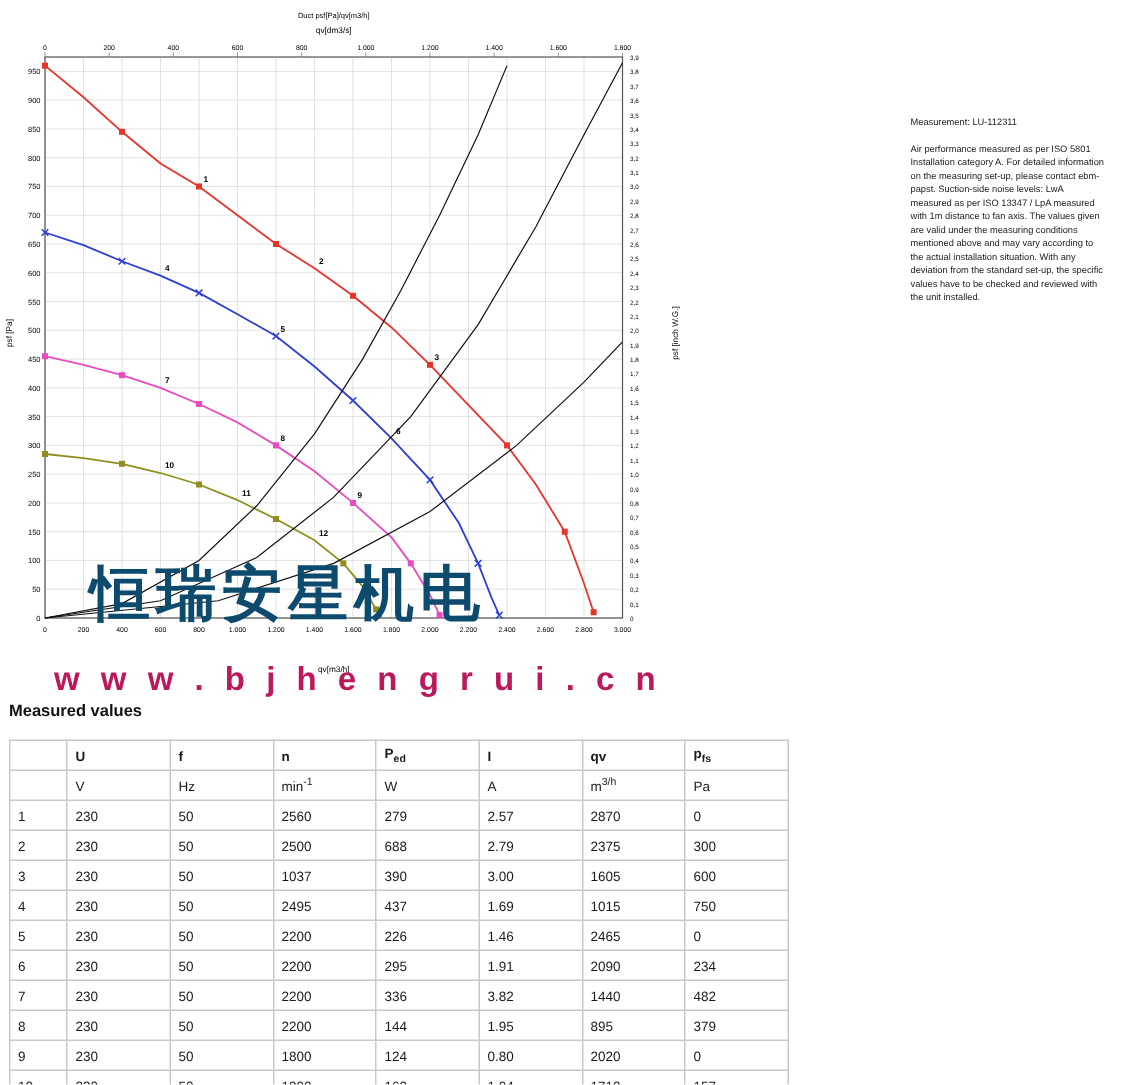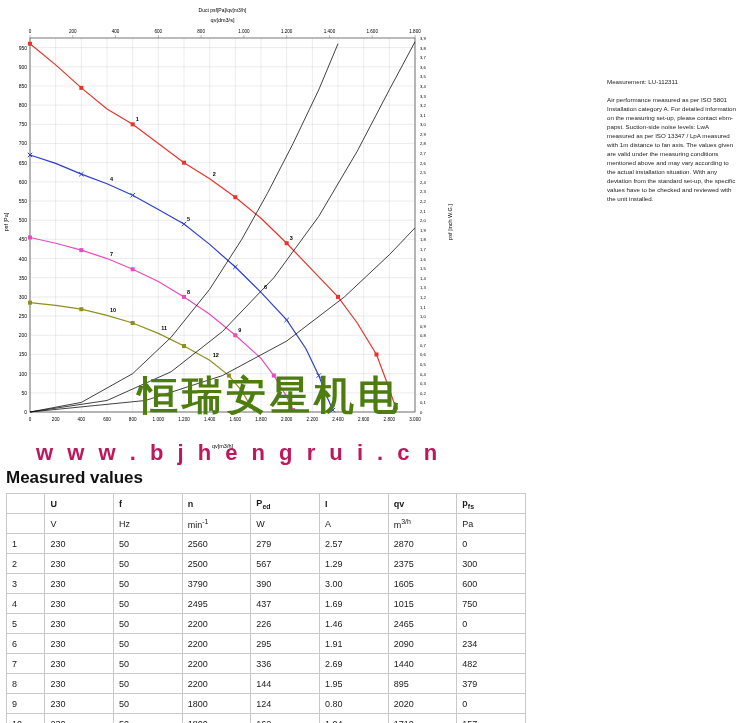--- a/index.html
+++ b/index.html
@@ -13,31 +13,31 @@
   #chart-svg{display:block;}
   
   #note{
     position:absolute;left:607px;top:78px;width:130px;
     font-size:6.2px;line-height:1.45;color:#222;
   }
   #note .meas{margin-bottom:9px;}
   
   #wm1{
     position:absolute;left:60px;top:368px;width:420px;
-    font-size:40px;font-weight:bold;color:#4d7c0f;
-    letter-spacing:4px;white-space:nowrap;text-align:center;
+    font-size:40px;font-weight:bold;color:#0c4a6e;
+    letter-spacing:4px;white-space:nowrap;
   }
   #wm2{
     position:absolute;left:36px;top:440px;width:440px;
     font-size:22px;font-weight:bold;color:#be185d;
     letter-spacing:4px;white-space:nowrap;
   }
   
   #mv-title{
-    position:absolute;left:6px;top:468px;font-size:17px;font-weight:bold;color:#111;
+    position:absolute;left:6px;top:468px;font-size:11px;font-weight:bold;color:#111;
   }
   #mv-table{
     position:absolute;left:6px;top:493px;width:520px;
     border-collapse:collapse;font-size:9px;
   }
   #mv-table td,#mv-table th{
     border:1px solid #c9c9c9;padding:3px 5px;text-align:left;font-weight:normal;
     height:13px;
   }
   #mv-table thead tr:first-child td{font-weight:bold;}
@@ -282,30 +282,30 @@
         <td class="c">279</td>
         <td class="c">2.57</td>
         <td class="c">2870</td>
         <td class="c">0</td>
       </tr>
       <tr>
         <td class="idx">2</td>
         <td class="c">230</td>
         <td class="c">50</td>
         <td class="c">2500</td>
-        <td class="c">567</td>
-        <td class="c">1.29</td>
+        <td class="c">688</td>
+        <td class="c">2.79</td>
         <td class="c">2375</td>
         <td class="c">300</td>
       </tr>
       <tr>
         <td class="idx">3</td>
         <td class="c">230</td>
         <td class="c">50</td>
-        <td class="c">3790</td>
+        <td class="c">1037</td>
         <td class="c">390</td>
         <td class="c">3.00</td>
         <td class="c">1605</td>
         <td class="c">600</td>
       </tr>
       <tr>
         <td class="idx">4</td>
         <td class="c">230</td>
         <td class="c">50</td>
         <td class="c">2495</td>
@@ -333,21 +333,21 @@
         <td class="c">1.91</td>
         <td class="c">2090</td>
         <td class="c">234</td>
       </tr>
       <tr>
         <td class="idx">7</td>
         <td class="c">230</td>
         <td class="c">50</td>
         <td class="c">2200</td>
         <td class="c">336</td>
-        <td class="c">2.69</td>
+        <td class="c">3.82</td>
         <td class="c">1440</td>
         <td class="c">482</td>
       </tr>
       <tr>
         <td class="idx">8</td>
         <td class="c">230</td>
         <td class="c">50</td>
         <td class="c">2200</td>
         <td class="c">144</td>
         <td class="c">1.95</td>

